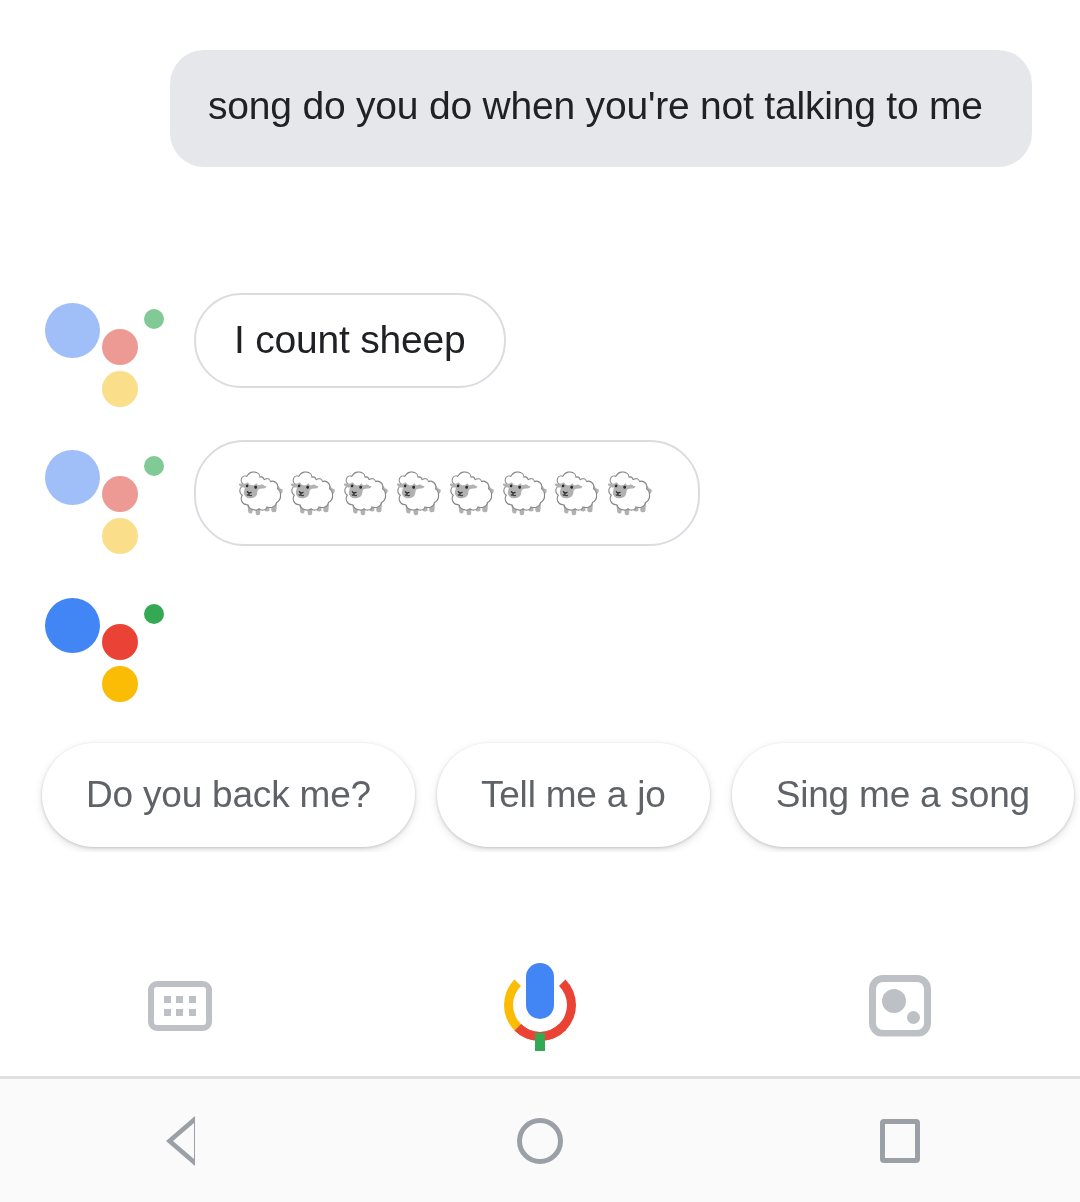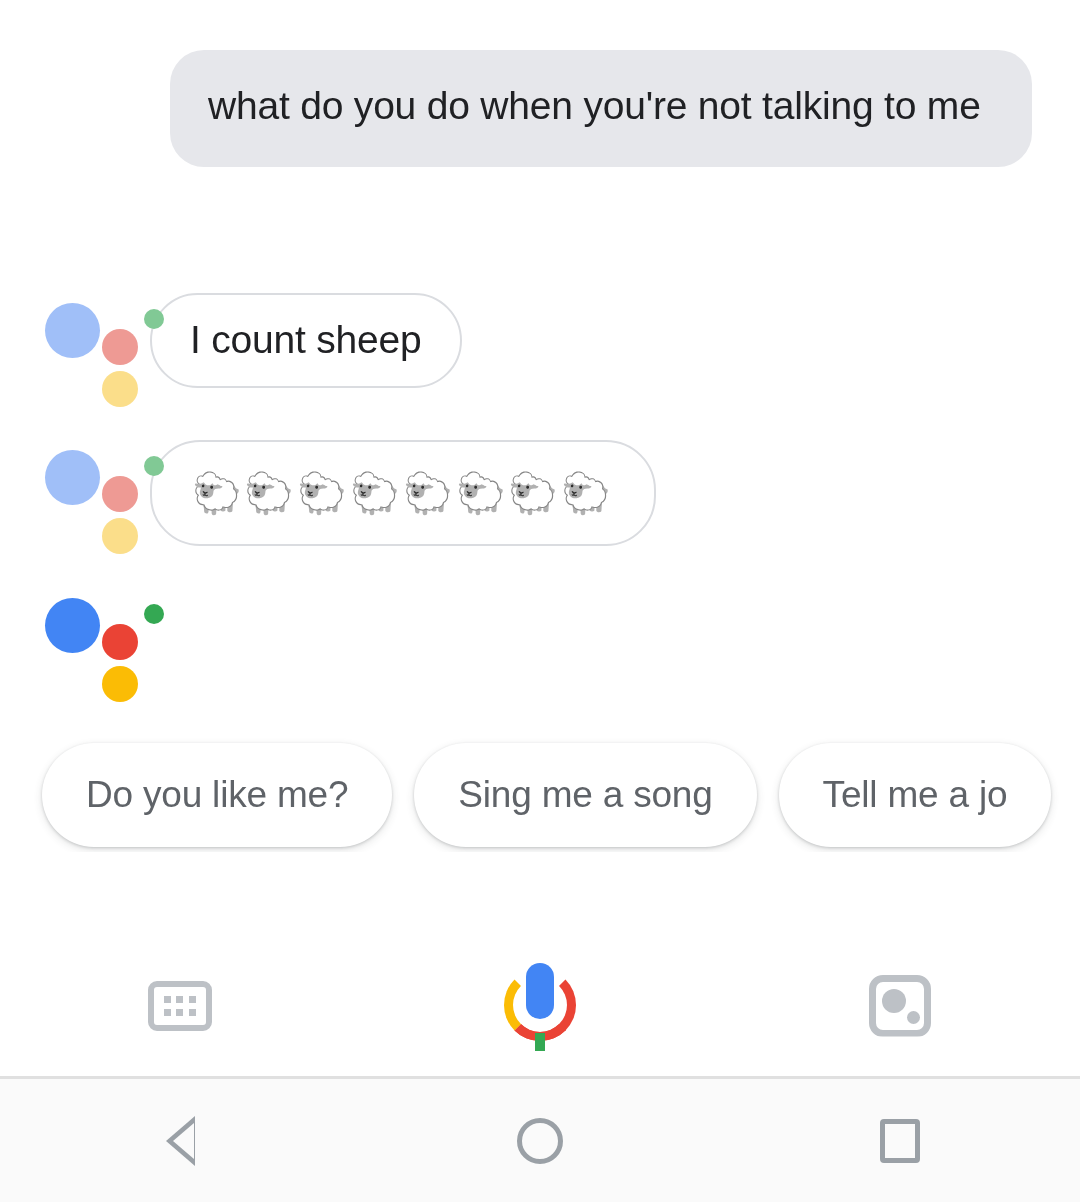--- a/index.html
+++ b/index.html
@@ -45,20 +45,21 @@
     color: #202124;
     letter-spacing: -0.2px;
   }
 
   
   .assistant-row {
     position: absolute;
     display: flex;
     align-items: flex-start;
     left: 40px;
+    gap: 44px;
   }
   #row-reply-1 { top: 293px; }
   #row-reply-2 { top: 440px; }
   #row-reply-3 { top: 588px; }
 
   
   .avatar {
     position: relative;
     width: 110px;
     height: 100px;
@@ -246,21 +247,21 @@
   }
 </style>
 </head>
 <body>
 
 <div id="screen">
 
   <div id="conversation">
 
     <div class="user-row">
-      <div class="user-bubble">what do you do when you're not talking to me</div>
+      <div class="user-bubble">song do you do when you're not talking to me</div>
     </div>
 
     <div class="assistant-row" id="row-reply-1">
       <div class="avatar">
         <span class="dot dot-big" style="background:#A0BFF8"></span>
         <span class="dot dot-red" style="background:#EE9A94"></span>
         <span class="dot dot-green" style="background:#81C995"></span>
         <span class="dot dot-yellow" style="background:#FBDE8A"></span>
       </div>
       <div class="bubble">I count sheep</div>
@@ -281,23 +282,23 @@
         <span class="dot dot-big" style="background:#4285F4"></span>
         <span class="dot dot-red" style="background:#EA4335"></span>
         <span class="dot dot-green" style="background:#34A853"></span>
         <span class="dot dot-yellow" style="background:#FBBC05"></span>
       </div>
     </div>
 
   </div>
 
   <div id="chips">
-    <div class="chip">Do you like me?</div>
+    <div class="chip">Do you back me?</div>
+    <div class="chip">Tell me a jo</div>
     <div class="chip">Sing me a song</div>
-    <div class="chip">Tell me a jo</div>
   </div>
 
   <div id="action-bar">
 
     <div class="action-slot">
       <span class="kbd-icon">
         <i></i>
           <i></i>
           <i></i>
           <i></i>

